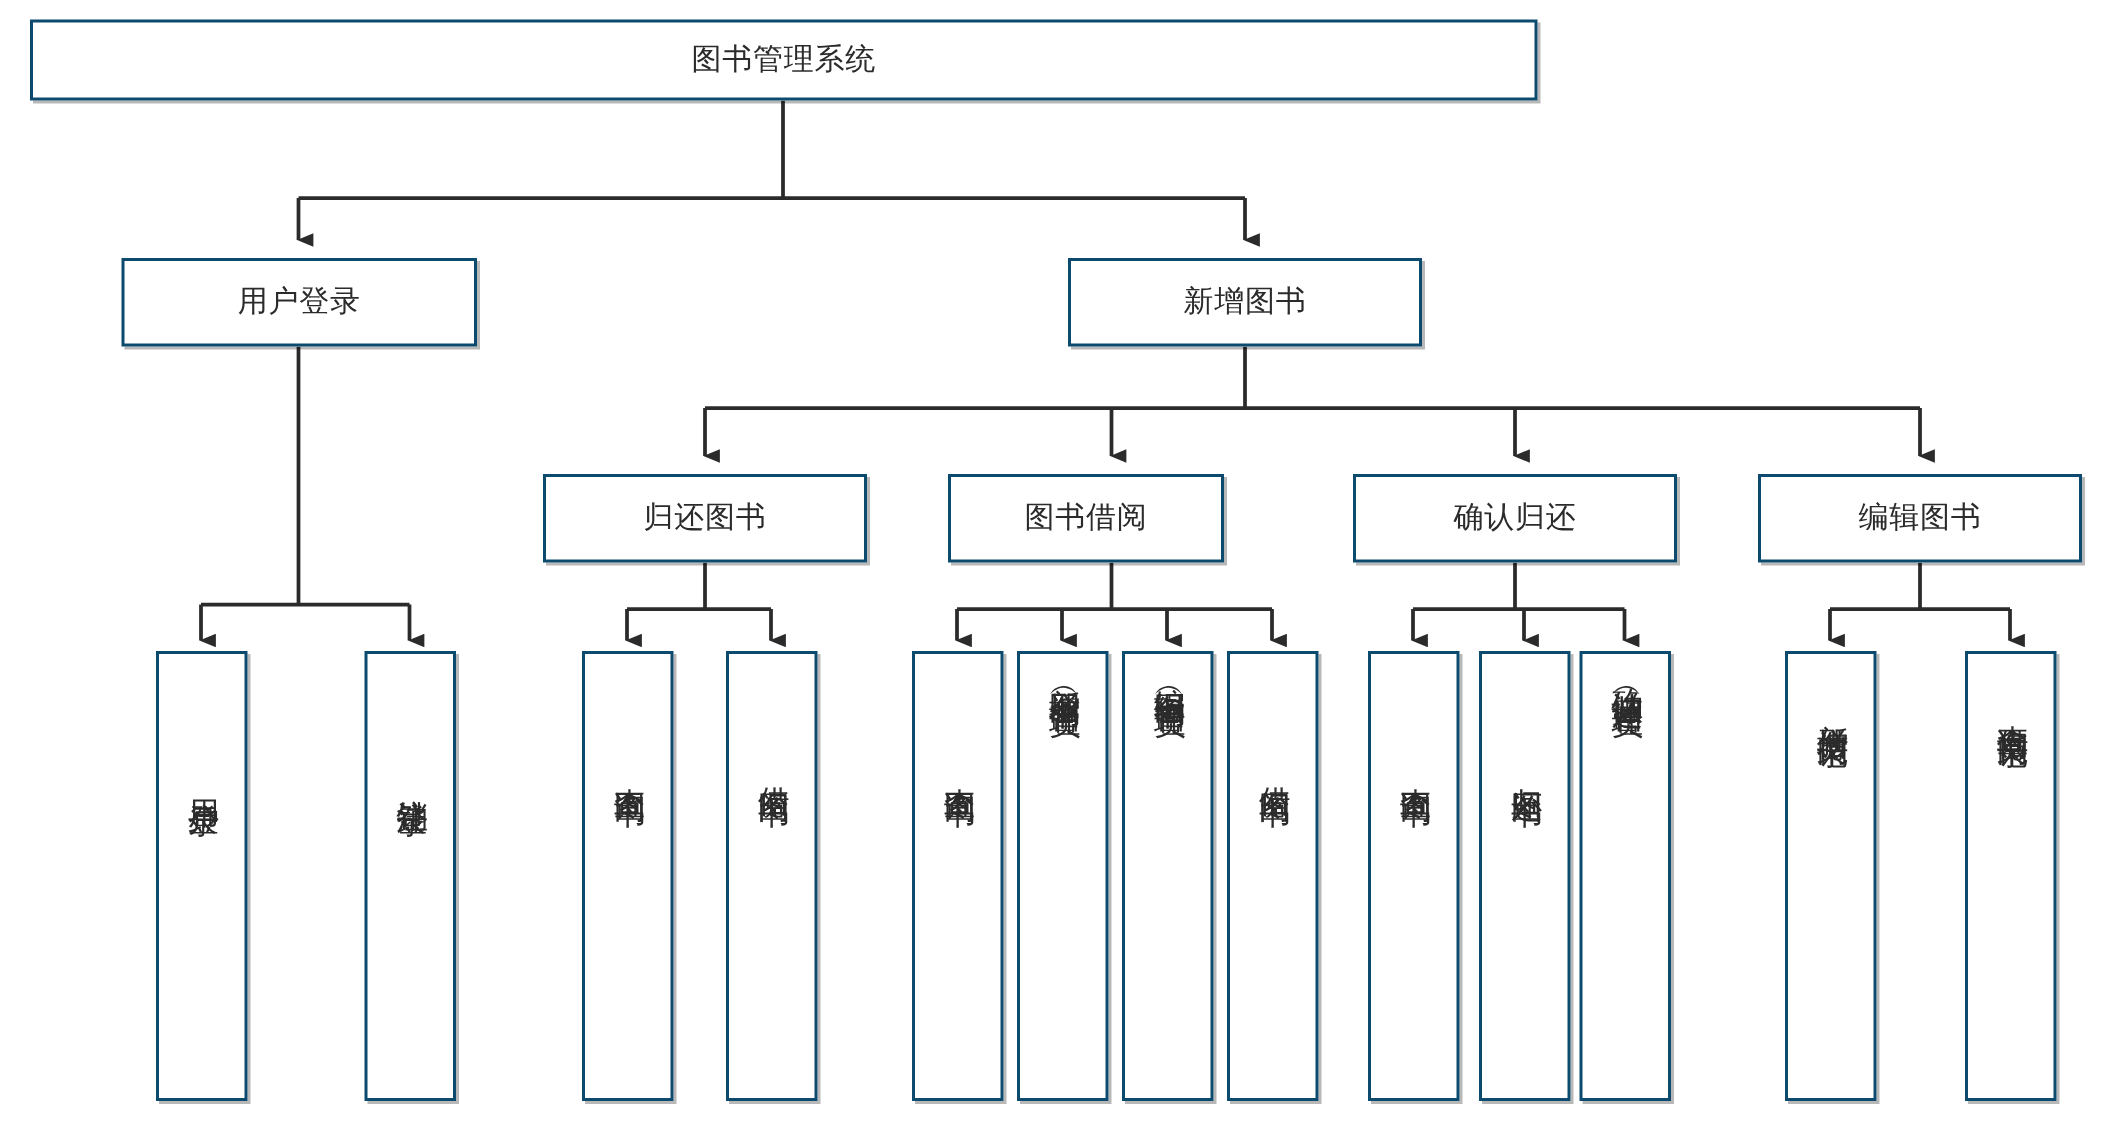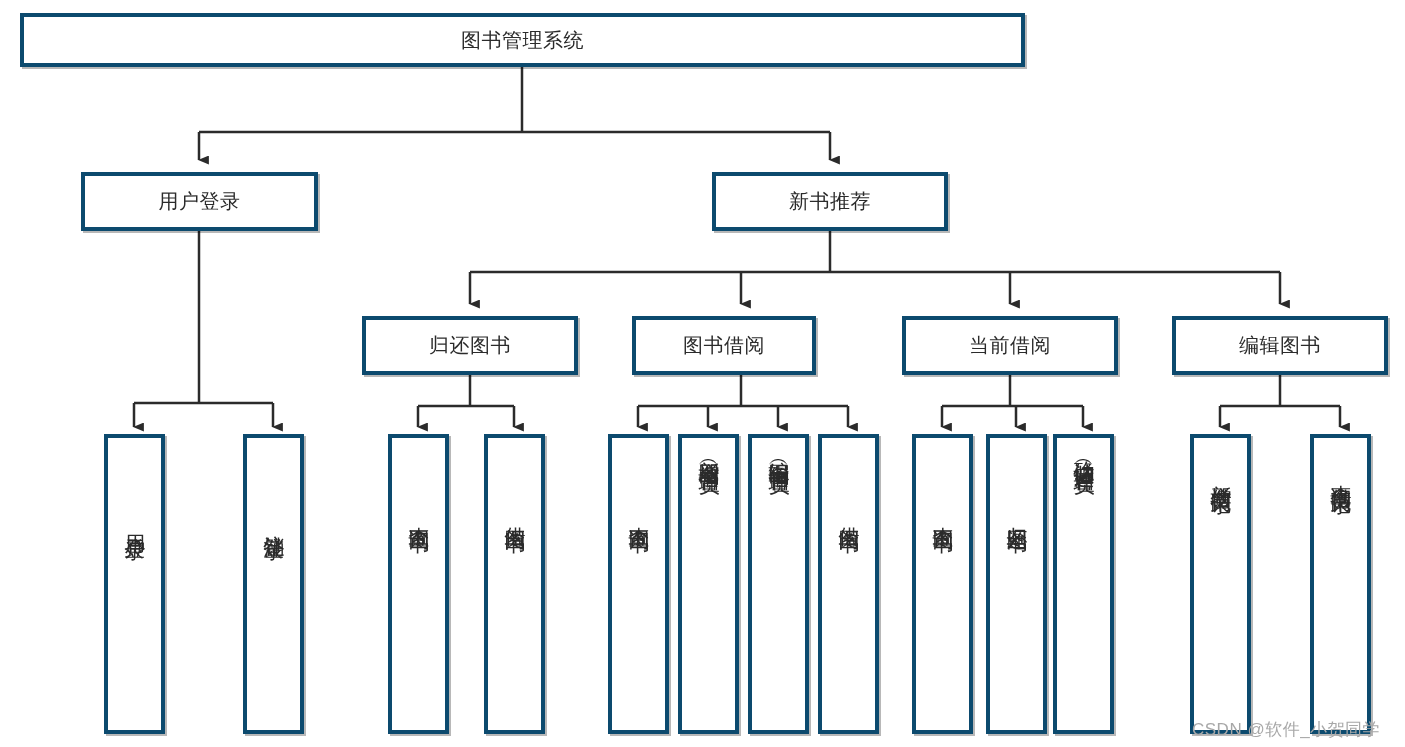--- a/index.html
+++ b/index.html
@@ -22,21 +22,21 @@
     left: 0;
     top: 0;
     width: 1405px;
     height: 747px;
     pointer-events: none;
   }
   .node {
     position: absolute;
     box-sizing: border-box;
     background: #ffffff;
-    border: 4px solid #0c4a6e;
+    border: 2px solid #0c4a6e;
     box-shadow: 2px 2px 0 rgba(0,0,0,0.28);
     display: flex;
     align-items: center;
     justify-content: center;
     color: #2b2b2b;
   }
   .node .label {
     display: block;
     text-align: center;
     line-height: 1.12;
@@ -125,31 +125,31 @@
   </svg>
 
   <div class="node horiz" style="left:20px; top:13px; width:1005px; height:54px;">
     <span class="label">图书管理系统</span>
   </div>
 
   <div class="node horiz" style="left:81px; top:172px; width:237px; height:59px;">
     <span class="label">用户登录</span>
   </div>
   <div class="node horiz" style="left:712px; top:172px; width:236px; height:59px;">
-    <span class="label">新书推荐</span>
+    <span class="label">新增图书</span>
   </div>
 
   <div class="node horiz" style="left:362px; top:316px; width:216px; height:59px;">
     <span class="label">归还图书</span>
   </div>
   <div class="node horiz" style="left:632px; top:316px; width:184px; height:59px;">
     <span class="label">图书借阅</span>
   </div>
   <div class="node horiz" style="left:902px; top:316px; width:216px; height:59px;">
-    <span class="label">当前借阅</span>
+    <span class="label">确认归还</span>
   </div>
   <div class="node horiz" style="left:1172px; top:316px; width:216px; height:59px;">
     <span class="label">编辑图书</span>
   </div>
 
   <div class="node vert" style="left:104px; top:434px; width:61px; height:300px; padding-top:80px;">
     <span class="label">用户登录</span>
   </div>
   <div class="node vert" style="left:243px; top:434px; width:61px; height:300px; padding-top:80px;">
     <span class="label">注销登录</span>
@@ -185,15 +185,14 @@
     <span class="label">确认归还（管理员）</span>
   </div>
 
   <div class="node vert" style="left:1190px; top:434px; width:61px; height:300px; padding-top:30px;">
     <span class="label">新增借阅记录</span>
   </div>
   <div class="node vert" style="left:1310px; top:434px; width:61px; height:300px; padding-top:30px;">
     <span class="label">查询借阅记录</span>
   </div>
 
-  <div class="watermark" style="left:1192px; top:718px;">CSDN @软件_小贺同学</div>
 
 </div>
 
 </body></html>

